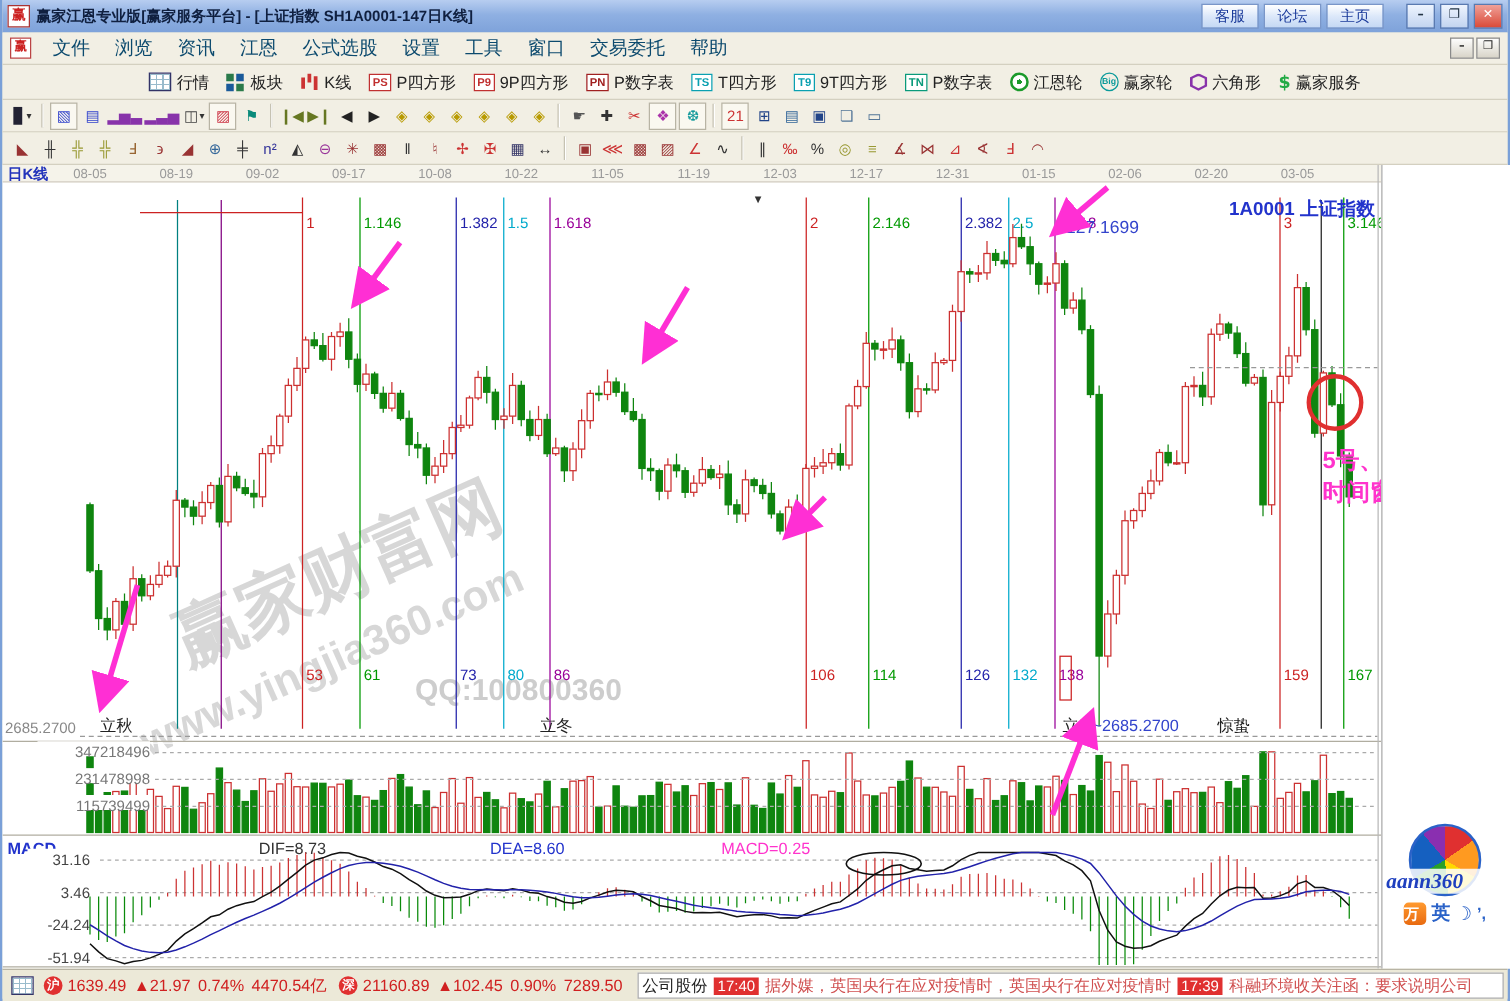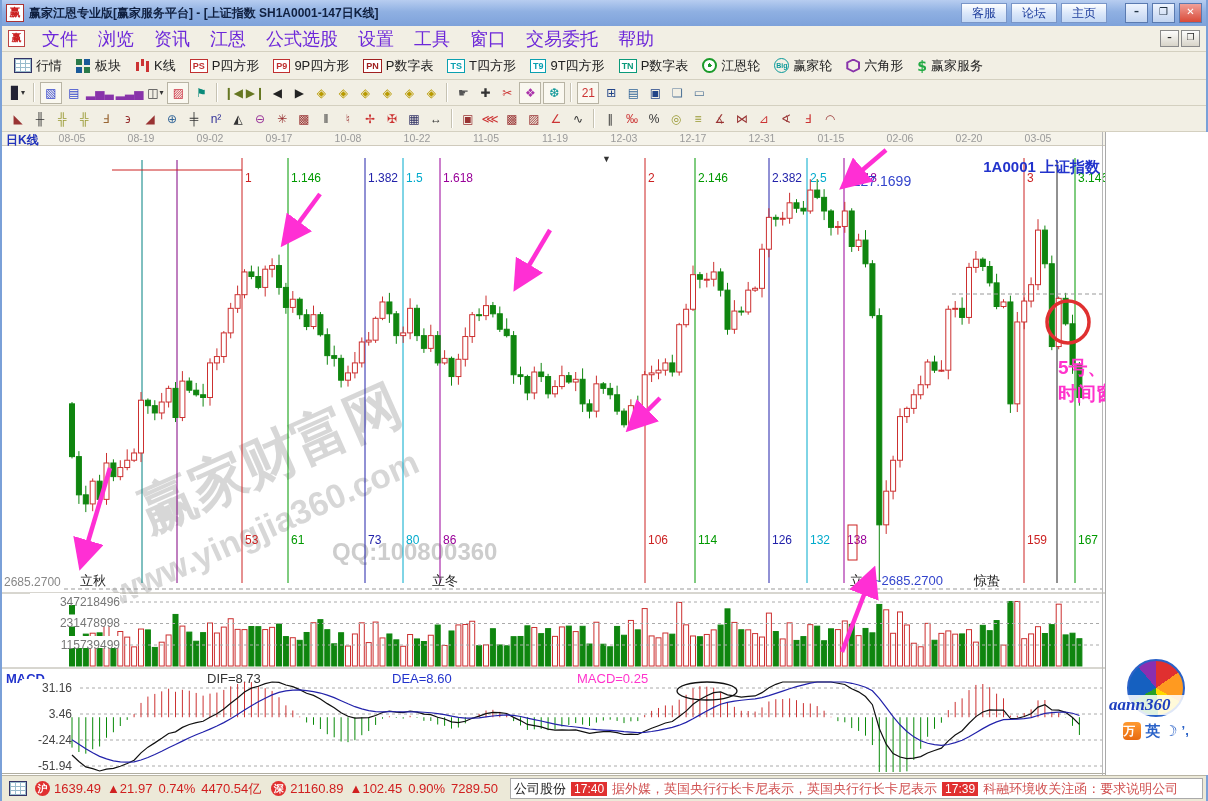--- a/index.html
+++ b/index.html
@@ -10,26 +10,26 @@
   .app-ico{width:16px;height:16px;background:#fff;border:1px solid #a33;color:#c22;font:bold 11px/14px "Liberation Sans",sans-serif;text-align:center;margin-right:5px;}
   .title-text{font-size:12px;font-weight:bold;color:#102040;white-space:nowrap;}
   .tb-right{margin-left:auto;display:flex;align-items:center;gap:4px;}
   .link-btn{height:18px;padding:0 10px;font-size:12px;color:#1a3a9a;background:linear-gradient(#ffffff,#dce8fa 50%,#c4d8f4);border:1px solid #7a96c8;display:flex;align-items:center;}
   .win-btn{width:21px;height:18px;border:1px solid #5a7ab0;background:linear-gradient(#eef4fe,#c2d4f0);font:bold 10px/16px "DejaVu Sans",sans-serif;color:#234;text-align:center;}
   .win-btn.close{background:linear-gradient(#f0a098,#d94a38);color:#fff;}
   
   .menubar{position:absolute;left:0;top:26px;width:100%;height:26px;background:#f2efe4;border-bottom:1px solid #d4d0c0;display:flex;align-items:center;padding:0 6px;box-sizing:border-box;}
   .menu-logo{width:15px;height:15px;border:1px solid #b44;color:#c22;background:#fff;font:bold 10px/13px "Liberation Sans",sans-serif;text-align:center;margin-right:8px;}
   .menu-items{display:flex;gap:2px;}
-  .menu-item{font-size:18px;color:#6d28d9;padding:2px 9px;}
+  .menu-item{font-size:15px;color:#0c4a6e;padding:2px 9px;}
   .mdi-ctrls{margin-left:auto;display:flex;gap:2px;}
   .mdi-btn{width:17px;height:15px;border:1px solid #8a8a8a;background:linear-gradient(#fdfdfd,#d8d4c8);font:bold 9px/13px "DejaVu Sans",sans-serif;text-align:center;color:#222;}
   
   .tbar{position:absolute;left:0;width:100%;background:#f2efe4;border-bottom:1px solid #d4d0c0;display:flex;align-items:center;padding:0 5px;box-sizing:border-box;}
-  .tb1{top:52px;height:28px;}
+  .tb1{top:52px;height:28px;justify-content:center;}
   .tb2{top:80px;height:26px;}
   .tb3{top:106px;height:26px;}
   .tb1-item{display:flex;align-items:center;gap:4px;padding:0 7px;font-size:13px;color:#222;}
   .vsep{width:1px;height:19px;background:#c6c2b2;border-right:1px solid #fff;margin:0 4px;}
   .ic-grid{width:16px;height:13px;border:1px solid #336;background:
     repeating-linear-gradient(0deg,#9bc 0 1px,transparent 1px 4px),
     repeating-linear-gradient(90deg,#9bc 0 1px,transparent 1px 5px),#fff;}
   .ic-blocks{width:15px;height:15px;background:#f2efe4;background-image:linear-gradient(#2a7a4a,#2a7a4a),linear-gradient(#1a5a9a,#1a5a9a),linear-gradient(#1a5a9a,#1a5a9a),linear-gradient(#2a7a4a,#2a7a4a);background-size:6px 6px;background-position:0 1px,8px 1px,0 9px,8px 9px;background-repeat:no-repeat;}
   .ic-kline{width:15px;height:15px;background-image:linear-gradient(#c33,#c33),linear-gradient(#c33,#c33),linear-gradient(#c33,#c33);background-size:3px 9px,3px 7px,3px 11px;background-position:1px 4px,6px 1px,11px 3px;background-repeat:no-repeat;}
   .badge{font:bold 9px/12px "Liberation Sans",sans-serif;border:1px solid;padding:0 2px;background:#fff;}
@@ -977,19 +977,19 @@
     <span class="sb-num">0.74%</span>
     <span class="sb-num">4470.54亿</span>
     <span class="sbadge">深</span>
     <span class="sb-num">21160.89</span>
     <span class="sb-num">▲102.45</span>
     <span class="sb-num">0.90%</span>
     <span class="sb-num">7289.50</span>
     <div class="news">
       <span class="news-pre">公司股份</span>
       <span class="tstamp">17:40</span>
-      <span class="news-txt">据外媒，英国央行行长卡尼表示，英国央行行长卡尼表示</span>
+      <span class="news-txt">据外媒，英国央行在应对疫情时，英国央行在应对疫情时</span>
       <span class="tstamp">17:39</span>
       <span class="news-txt">科融环境收关注函：要求说明公司</span>
     </div>
   </div>
 
 </div>
 
 </body></html>

